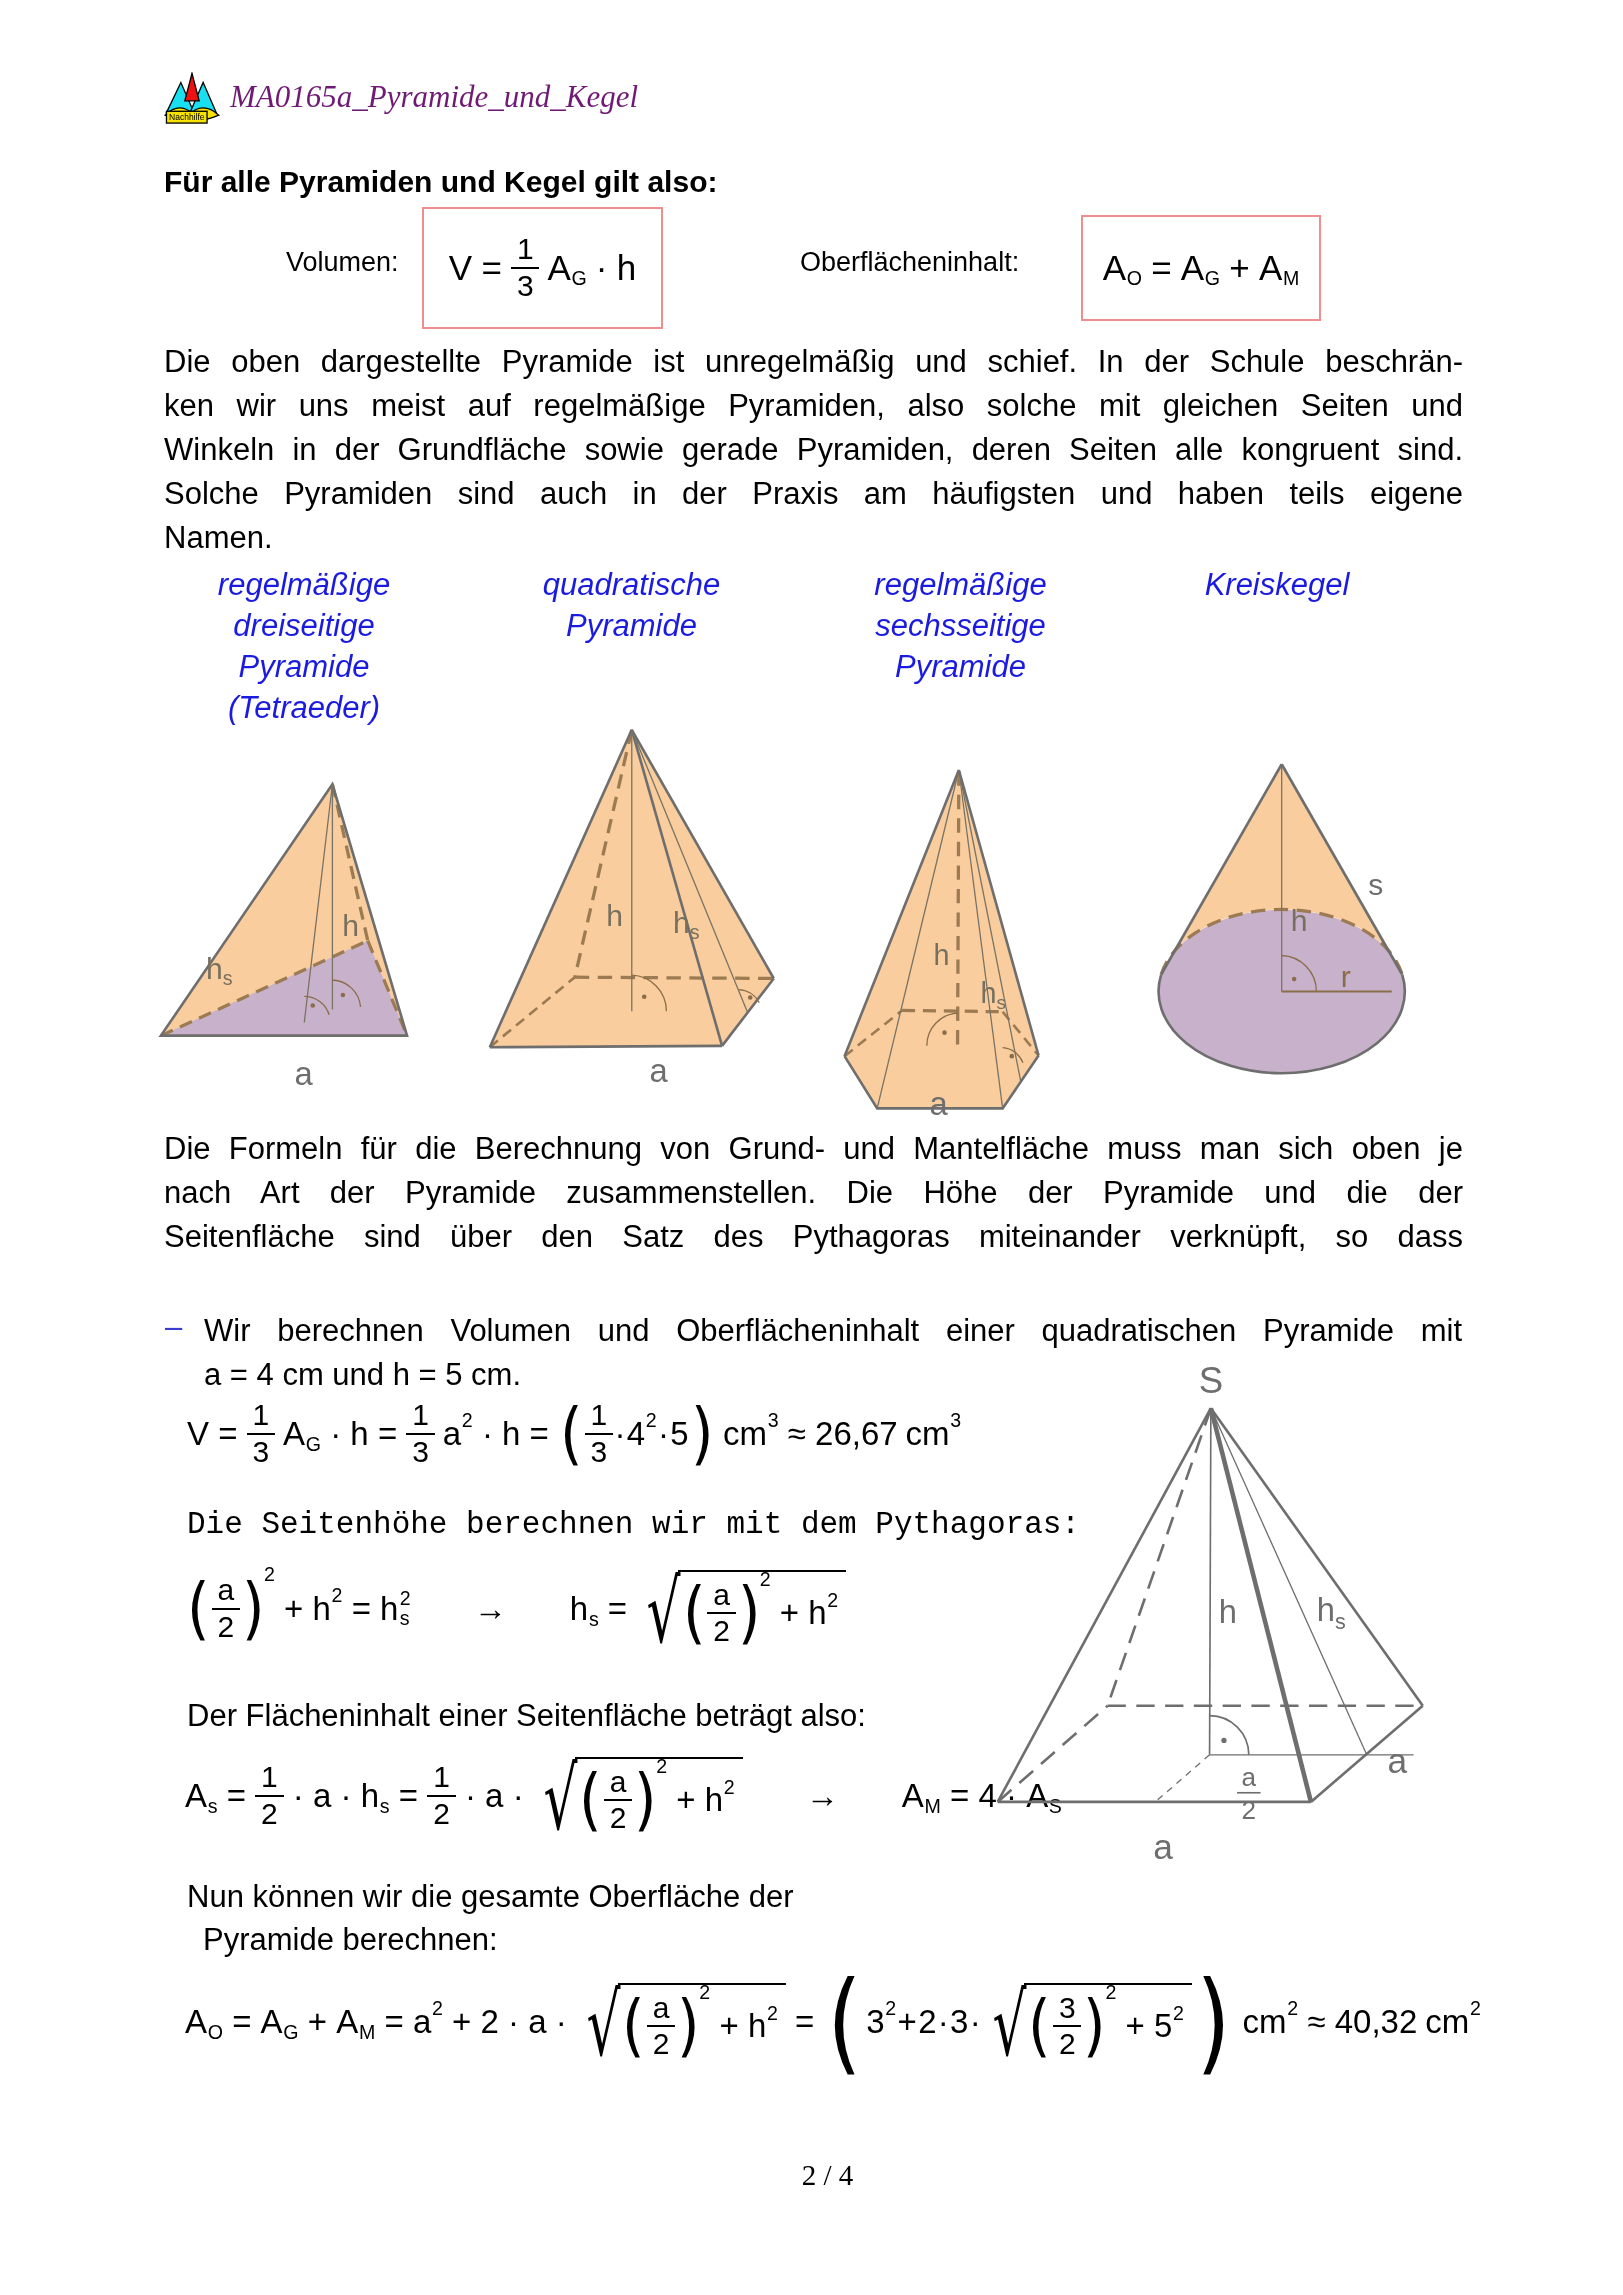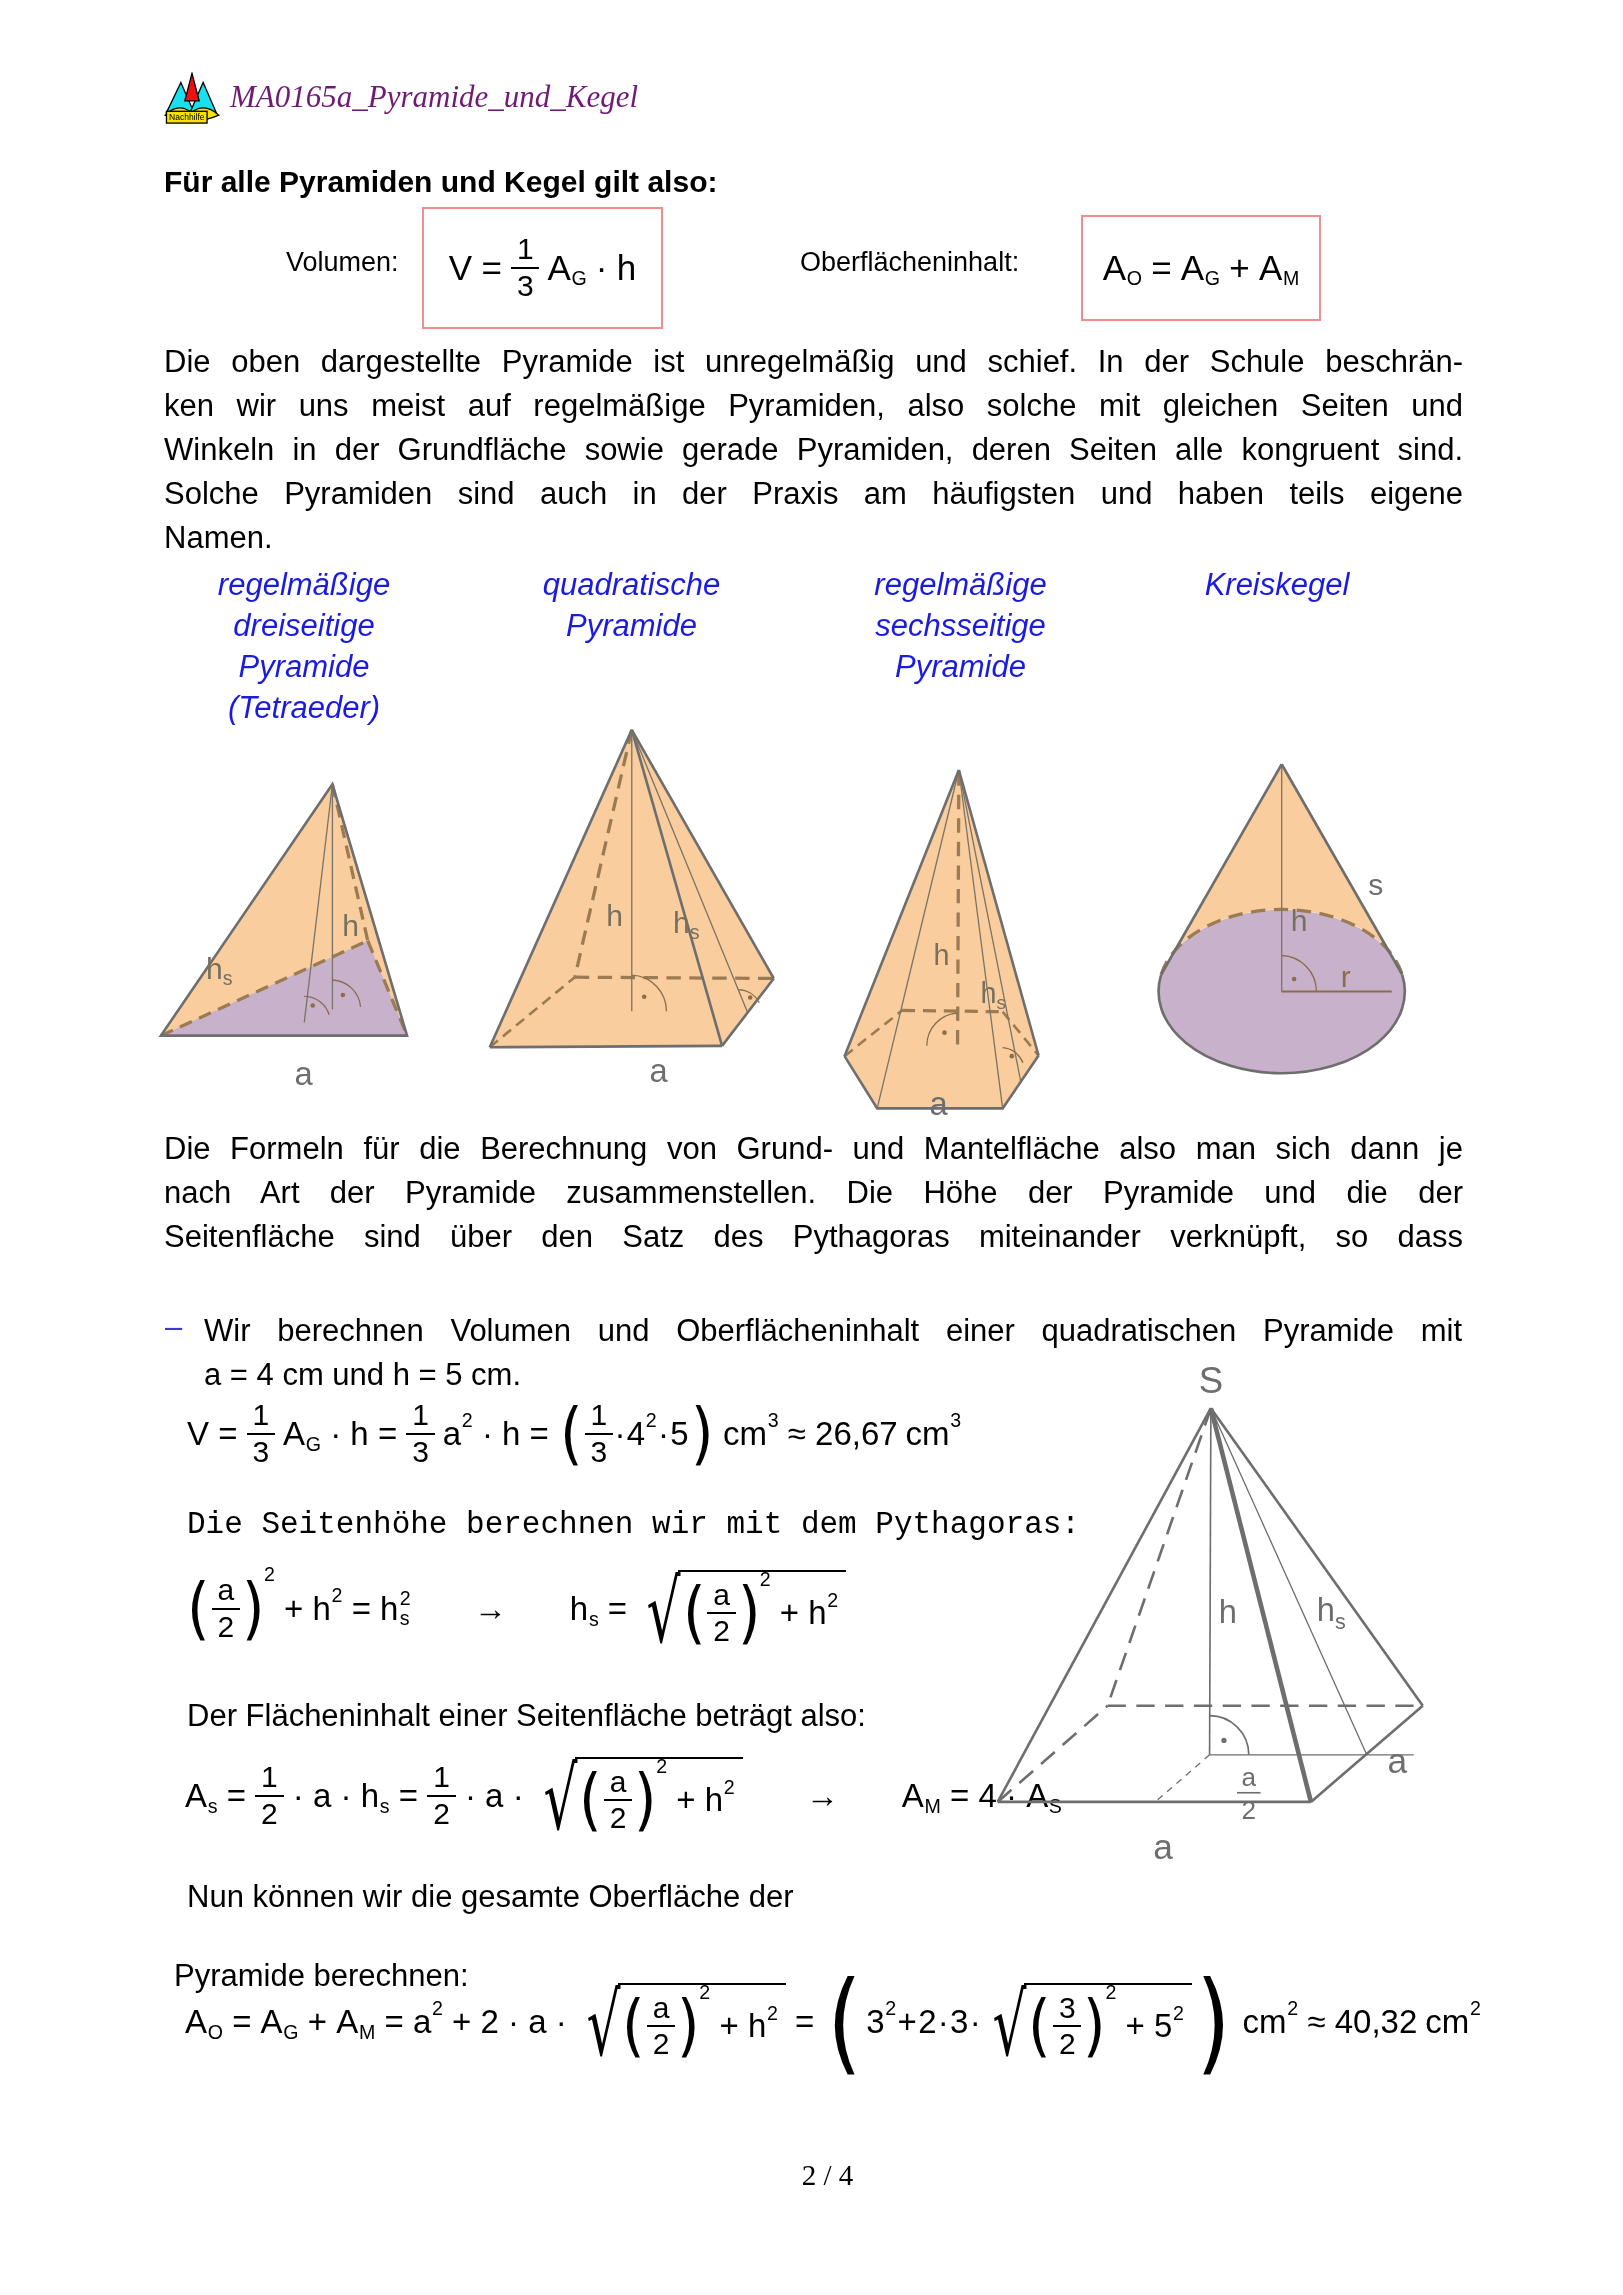--- a/index.html
+++ b/index.html
@@ -193,21 +193,21 @@
     <line x1="198" y1="8" x2="198" y2="355" stroke="#7a7466" stroke-width="2"></line>
     <line x1="198" y1="355" x2="366" y2="355" stroke="#8a6d4a" stroke-width="3"></line>
     <path d="M198,300 A55,55 0 0 1 251,355" fill="none" stroke="#8a6d4a" stroke-width="2"></path>
     <circle cx="217" cy="336" r="3.5" fill="#8a6d4a"></circle>
     <text x="212" y="262" font-size="46" fill="#77705f">h</text>
     <text x="330" y="208" font-size="46" fill="#6e6e6e">s</text>
     <text x="288" y="348" font-size="46" fill="#8a6d4a">r</text>
   </svg>
 
   <div class="abs" style="left:164px;top:1127px;width:1299px;">
-    <span class="body-line">Die Formeln für die Berechnung von Grund- und Mantelfläche also man sich dann je</span>
+    <span class="body-line">Die Formeln für die Berechnung von Grund- und Mantelfläche muss man sich oben je</span>
     <span class="body-line">nach Art der Pyramide zusammenstellen. Die Höhe der Pyramide und die der</span>
     <span class="body-line">Seitenfläche sind über den Satz des Pythagoras miteinander verknüpft, so dass</span>
   </div>
 
   <span class="abs bullet-dash" style="left:165px;top:1309px;">–</span>
   <div class="abs" style="left:204px;top:1309px;width:1258px;">
     <span class="body-line">Wir berechnen Volumen und Oberflächeninhalt einer quadratischen Pyramide mit</span>
     <span class="body-line last">a = 4 cm und h = 5 cm.</span>
   </div>
 
@@ -371,21 +371,21 @@
     <span class="mo">=</span>
     <span>4</span>
       <span class="mo">·</span>
     <span class="grp">
         <span>A</span>
         <span class="sub">S</span>
       </span>
   </div>
 
   <div class="abs" style="left:187px;top:1879px;font-size:31px;">Nun können wir die gesamte Oberfläche der</div>
-  <div class="abs" style="left:174px;top:1922px;font-size:31px;margin-top:36px;">Pyramide berechnen:</div>
+  <div class="abs" style="left:203px;top:1922px;font-size:31px;">Pyramide berechnen:</div>
 
   <div class="abs mrow" style="left:185px;top:1983px;">
     <span class="grp">
         <span>A</span>
         <span class="sub">O</span>
       </span>
     <span class="mo">=</span>
     <span class="grp">
         <span>A</span>
         <span class="sub">G</span>

